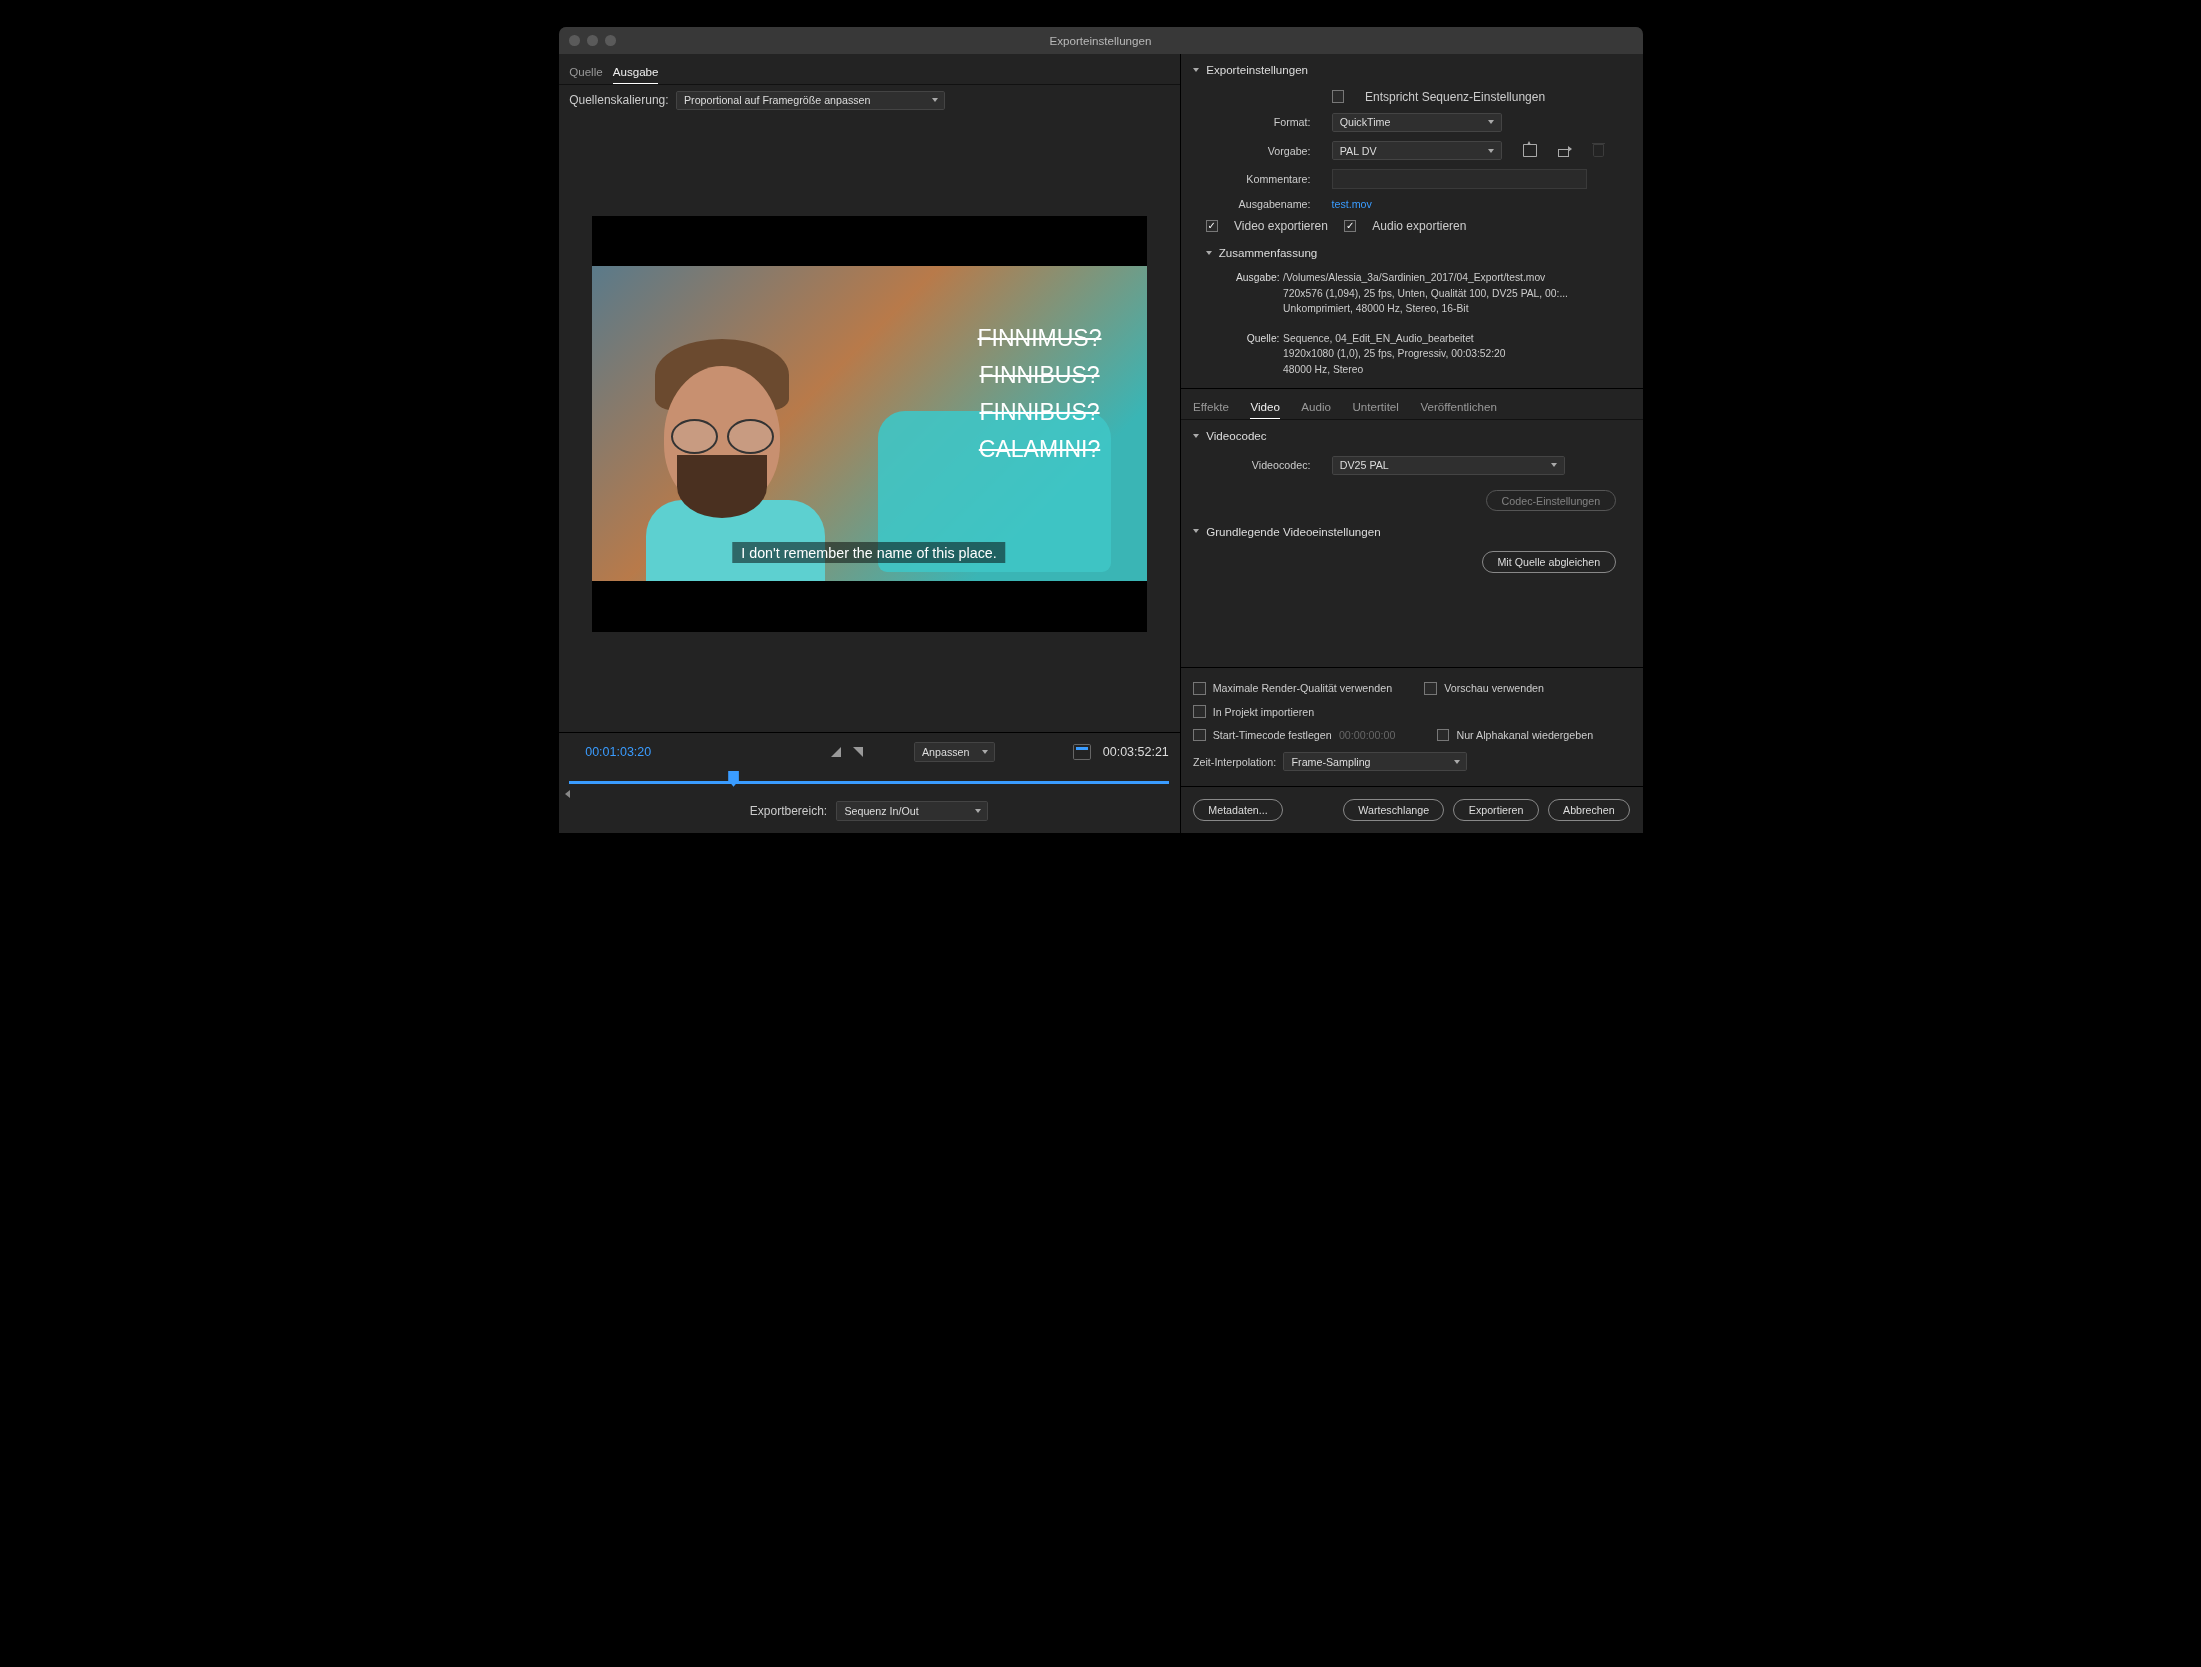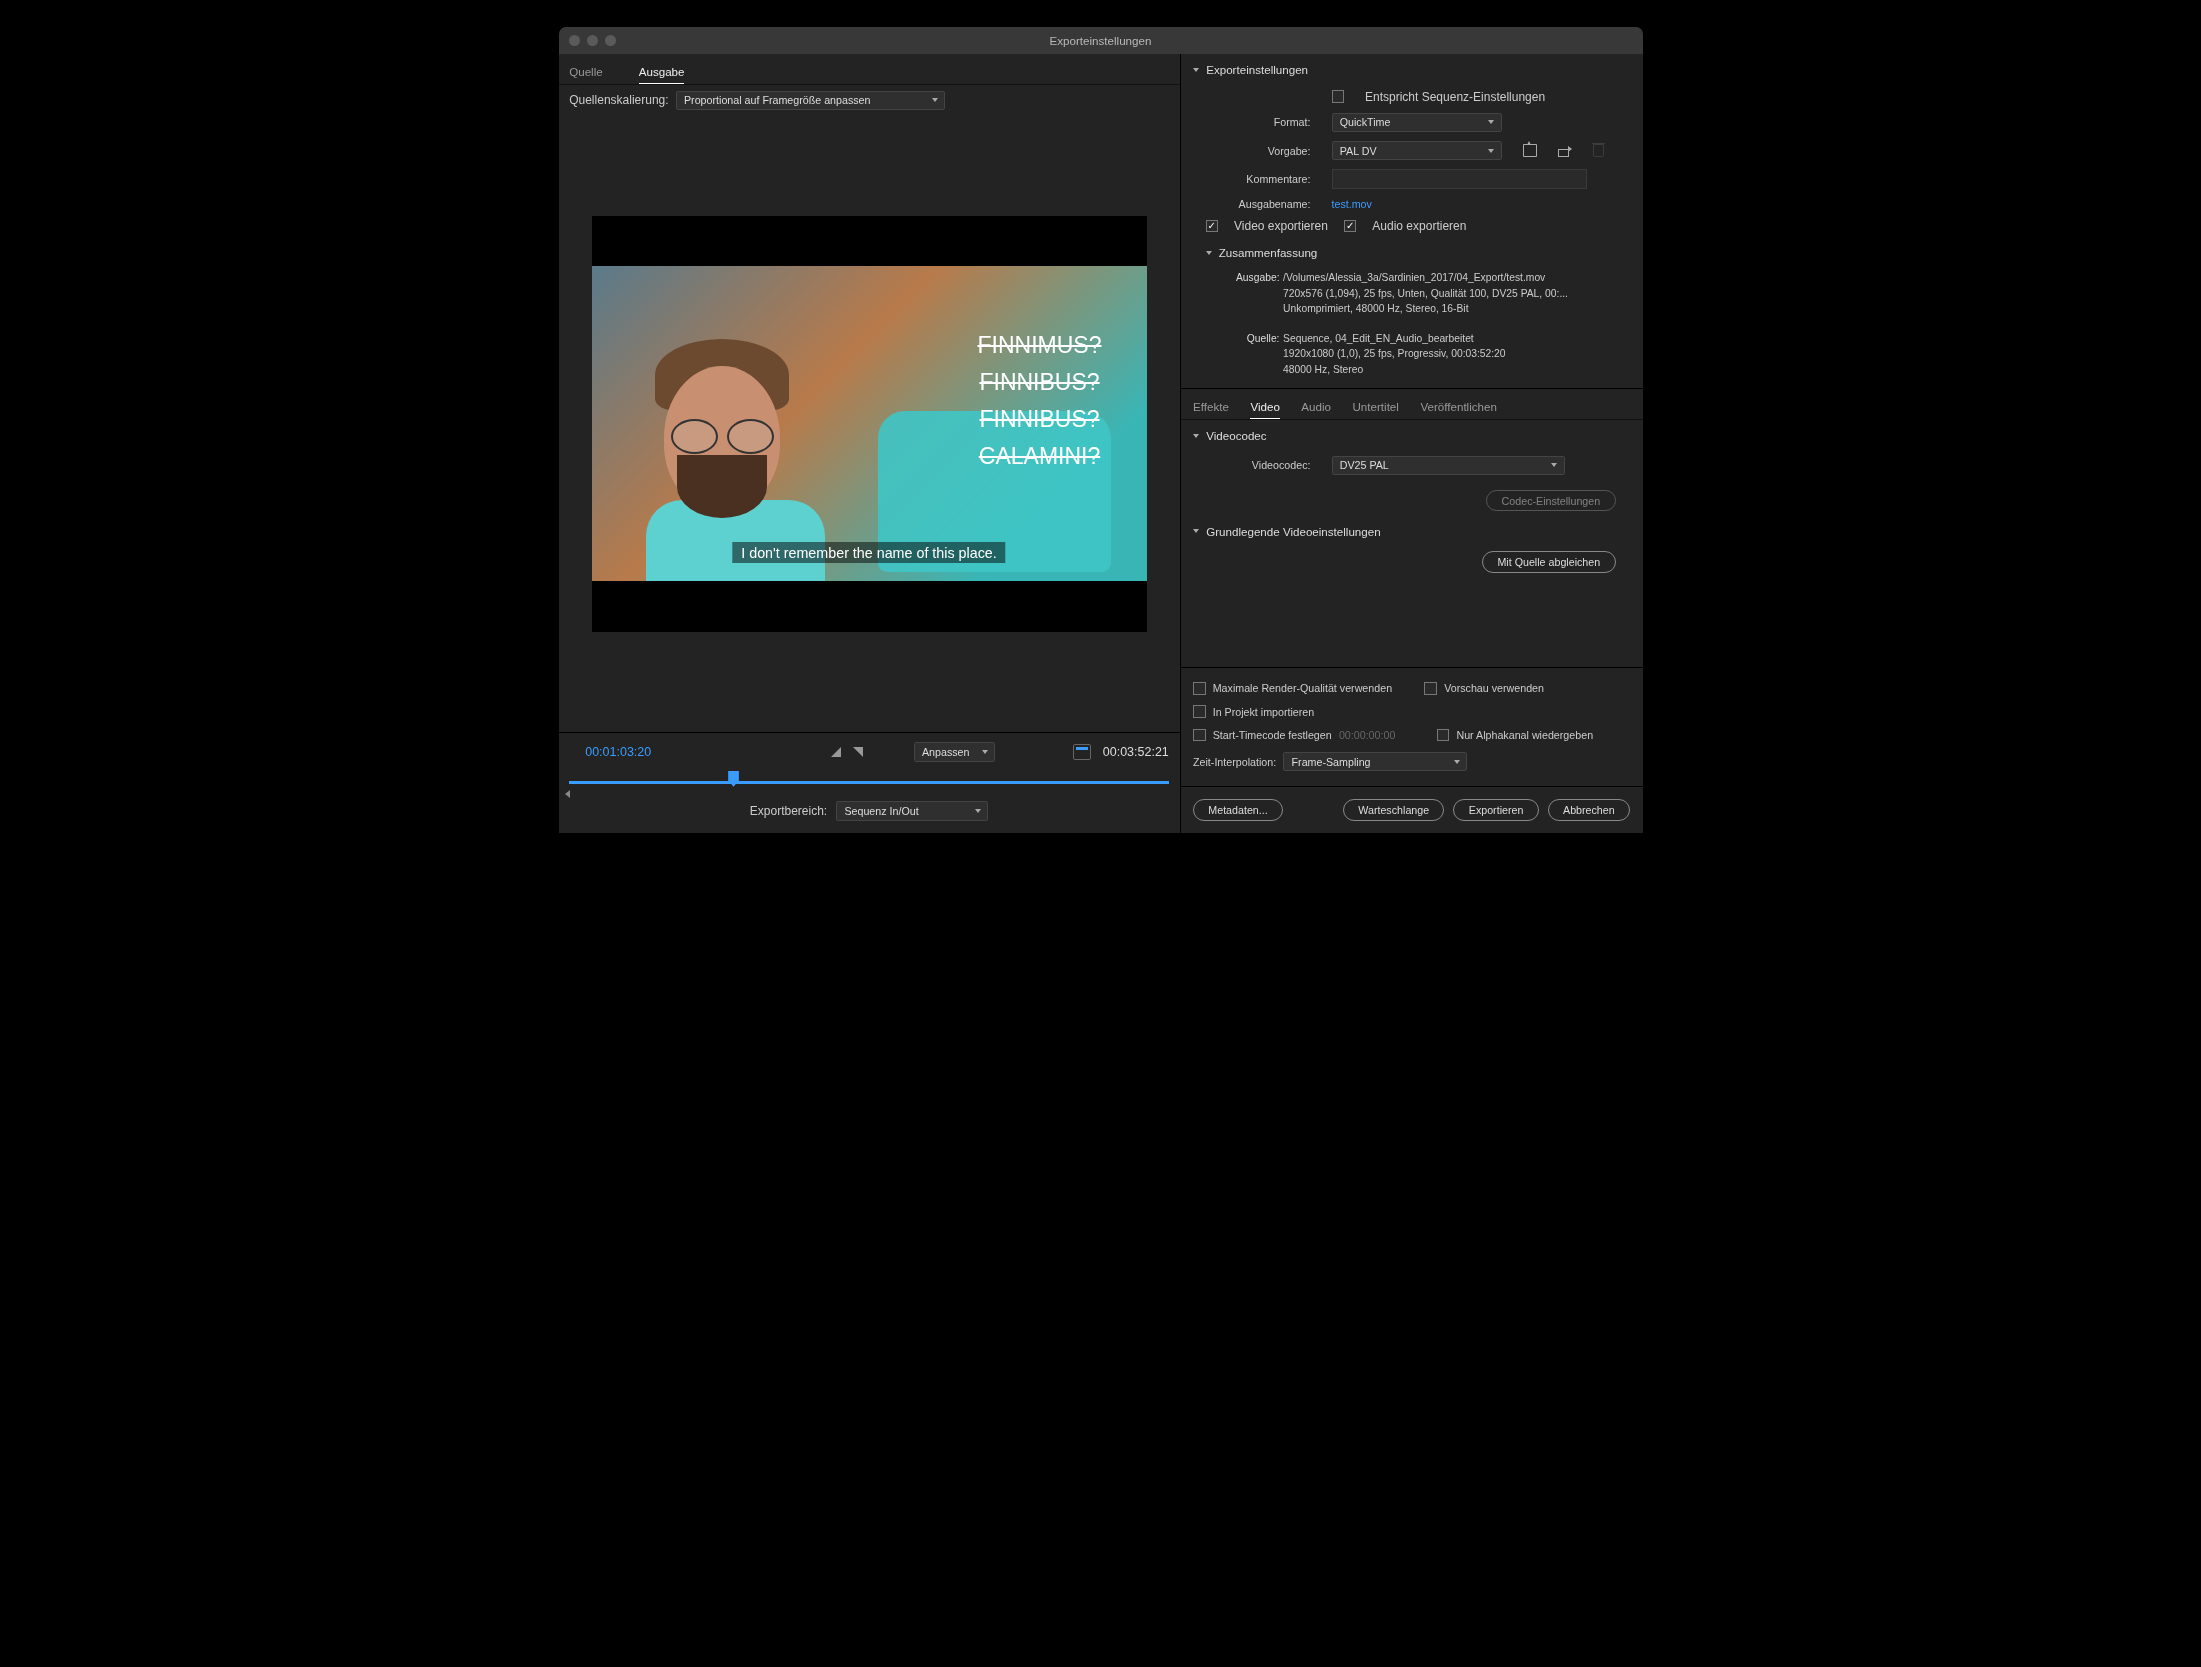--- a/index.html
+++ b/index.html
@@ -5,34 +5,34 @@
 * { margin: 0; padding: 0; box-sizing: border-box; font-family: -apple-system, "Segoe UI", sans-serif; }
 body { background: #000; display: flex; justify-content: center; align-items: flex-start; padding: 27px 0; }
 .window { width: 1084px; background: #1d1d1d; border-radius: 7.2px 7.2px 0 0; overflow: hidden; box-shadow: 0 9px 36px rgba(0,0,0,.6); }
 .titlebar { height: 27px; background: #383838; display: flex; align-items: center; position: relative; }
 .traffic { display: flex; gap: 7.2px; margin-left: 10.7px; }
 .tlight { width: 10.7px; height: 10.7px; border-radius: 50%; background: #5a5a5a; }
 .title { position: absolute; left: 50%; transform: translateX(-50%); color: #b8b8b8; font-size: 11.6px; }
 .body { display: flex; height: 779px; }
 .left { width: 622px; background: #232323; display: flex; flex-direction: column; border-right: 0.9px solid #000; }
 .right { flex: 1; background: #232323; display: flex; flex-direction: column; }
-.tabs { display: flex; gap: 36px; padding: 7.2px 10.7px 0; border-bottom: 0.9px solid #111; }
+.tabs { display: flex; gap: 10px; padding: 7.2px 10.7px 0; border-bottom: 0.9px solid #111; }
 .tab { color: #999; font-size: 11.6px; padding: 3.6px 0 5.4px; cursor: pointer; }
 .tab.active { color: #eee; border-bottom: 1.8px solid #fff; }
 .row { display: flex; align-items: center; padding: 5.4px 10.7px; gap: 7.2px; }
 .label { color: #ccc; font-size: 12px; }
 .select { background: #2f2f2f; color: #ddd; border: 0.9px solid #444; font-size: 10.7px; padding: 2.7px 21.5px 2.7px 7.2px; border-radius: 1.8px; appearance: none; position: relative; }
 .select-wrap { position: relative; display: inline-block; }
 .select-wrap::after { content: ""; position: absolute; right: 7.2px; top: 50%; width: 0; height: 0; border-left: 3.6px solid transparent; border-right: 3.6px solid transparent; border-top: 4.5px solid #aaa; transform: translateY(-50%); pointer-events: none; }
 .preview-area { flex: 1; display: flex; align-items: center; justify-content: center; background: #232323; padding: 9px; }
 .preview { width: 555px; height: 416px; background: #000; display: flex; align-items: center; justify-content: center; }
 .frame { width: 555px; height: 315px; background: linear-gradient(135deg, #5a7a8a 0%, #b87a4a 40%, #3ab5b5 80%); position: relative; overflow: hidden; }
 .person { position: absolute; left: 9px; bottom: -18px; width: 313px; height: 287px; }
 .chair { position: absolute; right: 36px; bottom: 9px; width: 233px; height: 161px; background: #3fc5c5; border-radius: 27px 27px 9px 9px; opacity: .9; }
-.overlay-text { position: absolute; right: 45px; top: 61px; color: #fff; font-family: cursive; font-size: 23px; text-align: center; line-height: 1.6; }
+.overlay-text { position: absolute; right: 45px; top: 54px; color: #fff; font-family: cursive; font-size: 23px; text-align: center; line-height: 1.6; }
 .overlay-text span { text-decoration: line-through; display: block; }
 .subtitle { position: absolute; bottom: 18px; left: 50%; transform: translateX(-50%); background: rgba(0,0,0,.5); color: #fff; padding: 2.7px 9px; font-size: 14.3px; }
 .transport { background: #232323; border-top: 0.9px solid #000; padding: 9px 10.7px 12.5px; }
 .tr-row1 { display: flex; align-items: center; gap: 12px; margin-bottom: 9px; margin-left: 16px; }
 .timecode { color: #3a9cff; font-size: 12.5px; font-weight: 500; }
 .timecode.end { color: #ddd; margin-left: auto; }
 .mark { width: 0; height: 0; border-style: solid; cursor: pointer; }
 .mark.in { border-width: 0 0 10.7px 10.7px; border-color: transparent transparent #999 transparent; }
 .mark.out { border-width: 10.7px 0 0 10.7px; border-color: #999 transparent transparent transparent; }
 .icon-btn { width: 18px; height: 16px; border: 0.9px solid #666; border-radius: 1.8px; cursor: pointer; position: relative; }

